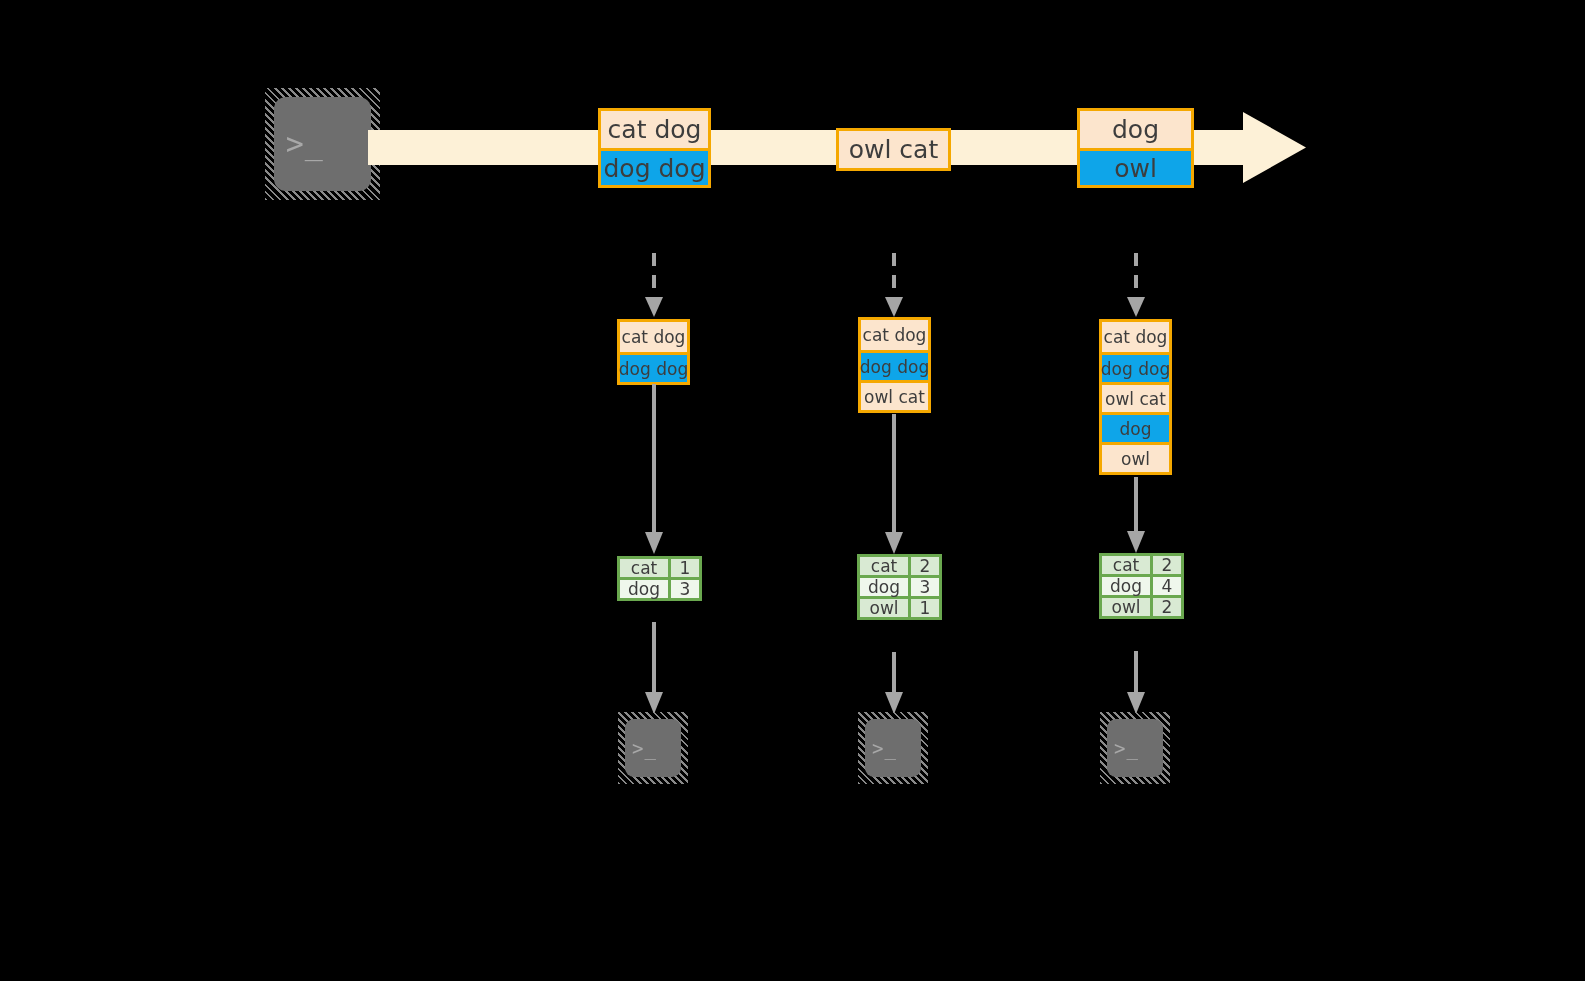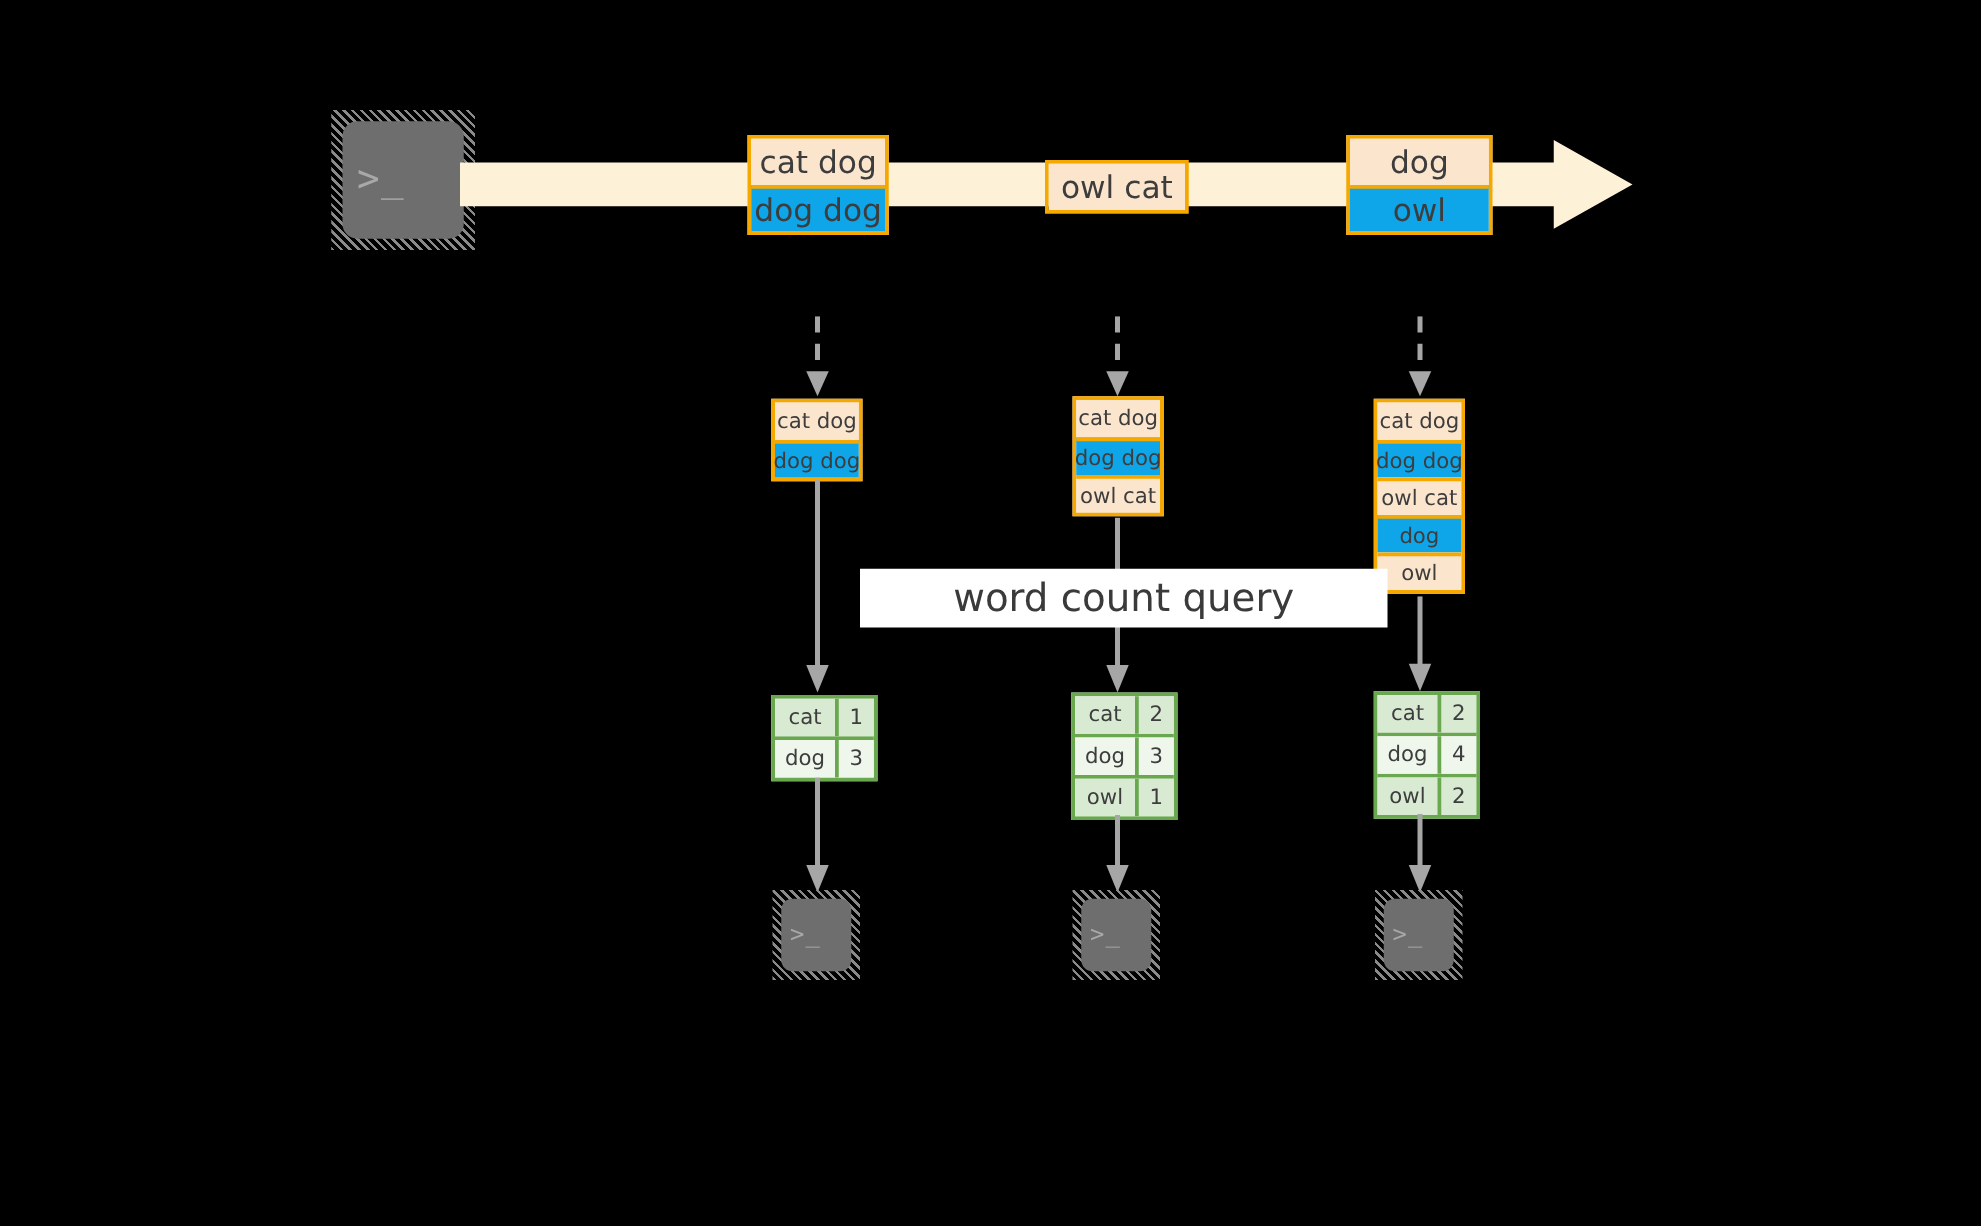--- a/index.html
+++ b/index.html
@@ -94,21 +94,21 @@
 
   
   .restable {
     position: absolute;
     box-sizing: border-box;
     border: 3px solid #6aa84f;
     background: #eff7ec;
   }
   .restable .trow {
     display: flex;
-    height: 30px;
+    height: 18px;
   }
   .restable .trow + .trow {
     border-top: 3px solid #6aa84f;
   }
   .restable .tcell {
     box-sizing: border-box;
     display: flex;
     align-items: center;
     justify-content: center;
     font-size: 17px;
@@ -306,17 +306,14 @@
       <line x1="12" y1="0" x2="12" y2="43" stroke="#a6a6a6" stroke-width="4"></line>
       <path d="M12,63 L3,41 L21,41 Z" fill="#a6a6a6"></path>
     </svg>
   </div>
 
   <div class="terminal small" style="left:1100px; top:712px; width:70px; height:72px;">
     <div class="tbody"></div>
     <div class="prompt">&gt;_</div>
   </div>
 
-  <div class="query-label">
-    <span>word count query</span>
-  </div>
 
 </div>
 
 </body></html>

